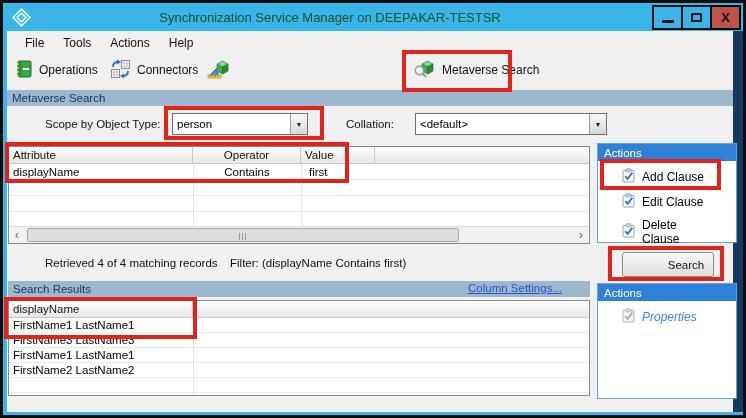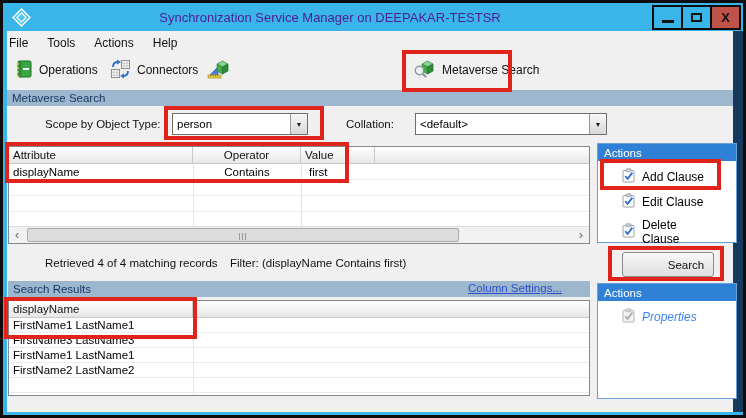--- a/index.html
+++ b/index.html
@@ -10,32 +10,32 @@
     -webkit-font-smoothing:antialiased;
   }
   
   .frame { position:absolute; left:3px; top:3px; width:740px; height:412px; background:#3ab5e9; }
   .navy-strip { position:absolute; right:3px; top:31px; width:10px; height:381px; background:#17395e; }
   .client { position:absolute; left:7px; top:31px; width:726px; height:381px; background:#f0f0f0; }
 
   
   .titlebar { position:absolute; left:3px; top:3px; width:740px; height:28px; background:#3ab5e9; }
   .title-text { position:absolute; left:30px; right:116px; top:7px; text-align:center;
-    font-size:13px; color:#4c1d95; white-space:nowrap; }
+    font-size:13px; color:#14532d; white-space:nowrap; }
   .app-icon { position:absolute; left:9px; top:5px; }
   .win-btns { position:absolute; right:2px; top:2px; display:flex; }
   .win-btn { width:31px; height:25px; border:2px solid #0d0d0d; margin-left:-2px;
     background:#3ab5e9; display:flex; align-items:center; justify-content:center; }
   .win-btn.close { background:#bf5249; font-weight:bold; font-size:13px; color:#111; }
   .glyph-min { width:12px; height:3px; background:#111; margin-top:8px; }
   .glyph-max { width:11px; height:9px; border:2px solid #111; }
 
   
   .menubar { position:absolute; left:7px; top:33px; width:726px; height:20px;
-    display:flex; align-items:center; gap:19px; padding-left:2px; font-size:12px; color:#111; }
+    display:flex; align-items:center; gap:19px; padding-left:18px; font-size:12px; color:#111; }
   .menu-item { cursor:default; }
 
   
   .tb-btn { position:absolute; top:53px; height:34px; display:flex; align-items:center; gap:6px;
     font-size:12px; color:#111; padding:0 4px; }
 
   
   .section-bar { position:absolute; height:16px; background:#9db7cf; color:#14355f;
     font-size:11.5px; display:flex; align-items:center; padding-left:5px; }
   .bar-metaverse { left:7px; top:90px; width:726px; }

